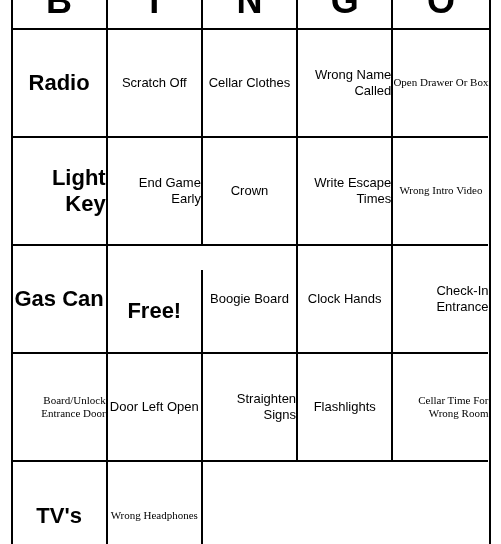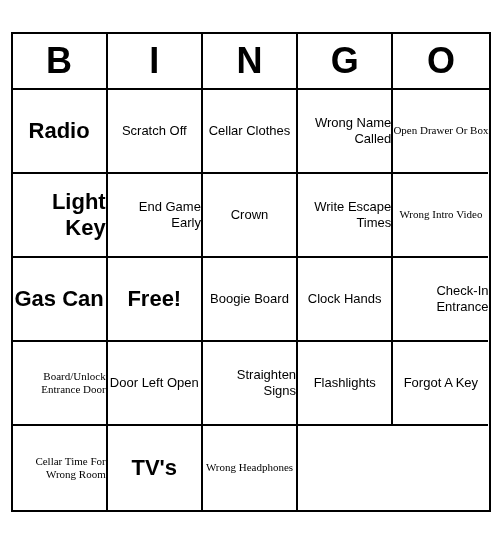--- a/index.html
+++ b/index.html
@@ -58,20 +58,21 @@
     .bingo-cell:nth-child(n+21) {
       border-bottom: none;
     }
     .bingo-cell.large-text {
       font-size: 22px;
       font-weight: bold;
     }
     .bingo-cell.free {
       font-size: 22px;
       font-weight: bold;
+      margin-top: 24px;
     }
     .bingo-cell.small-text {
       font-size: 11px;
       font-family: Liberation Serif, serif;
     }
   </style>
 </head>
 <body>
 
 <div class="bingo-card">
@@ -95,18 +96,17 @@
       <div class="bingo-cell small-text">Wrong Intro Video</div>
       <div class="bingo-cell large-text">Gas Can</div>
       <div class="bingo-cell free">Free!</div>
       <div class="bingo-cell">Boogie Board</div>
       <div class="bingo-cell">Clock Hands</div>
       <div class="bingo-cell">Check-In Entrance</div>
       <div class="bingo-cell small-text">Board/Unlock Entrance Door</div>
       <div class="bingo-cell">Door Left Open</div>
       <div class="bingo-cell">Straighten Signs</div>
       <div class="bingo-cell">Flashlights</div>
-      <div class="bingo-cell">Forgot A Key</div>
       <div class="bingo-cell small-text">Cellar Time For Wrong Room</div>
       <div class="bingo-cell large-text">TV's</div>
       <div class="bingo-cell small-text">Wrong Headphones</div>
     </div>
 </div>
 
 </body></html>

